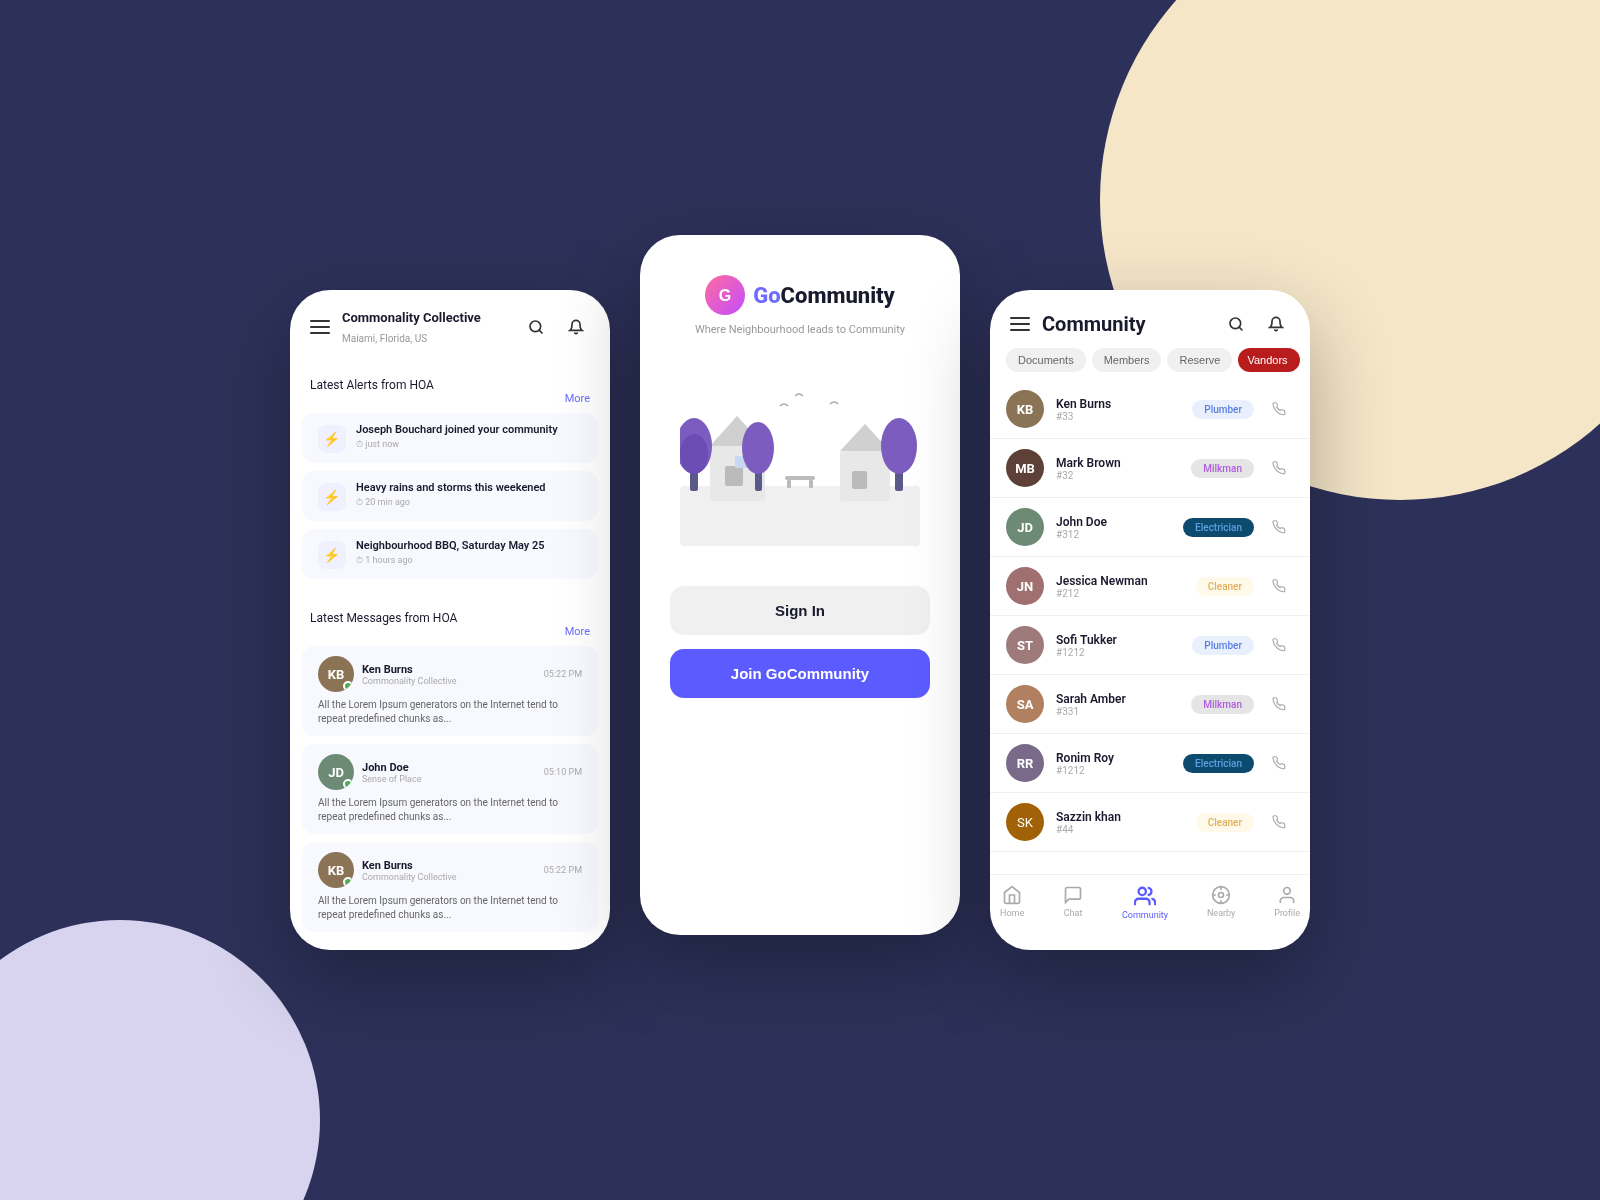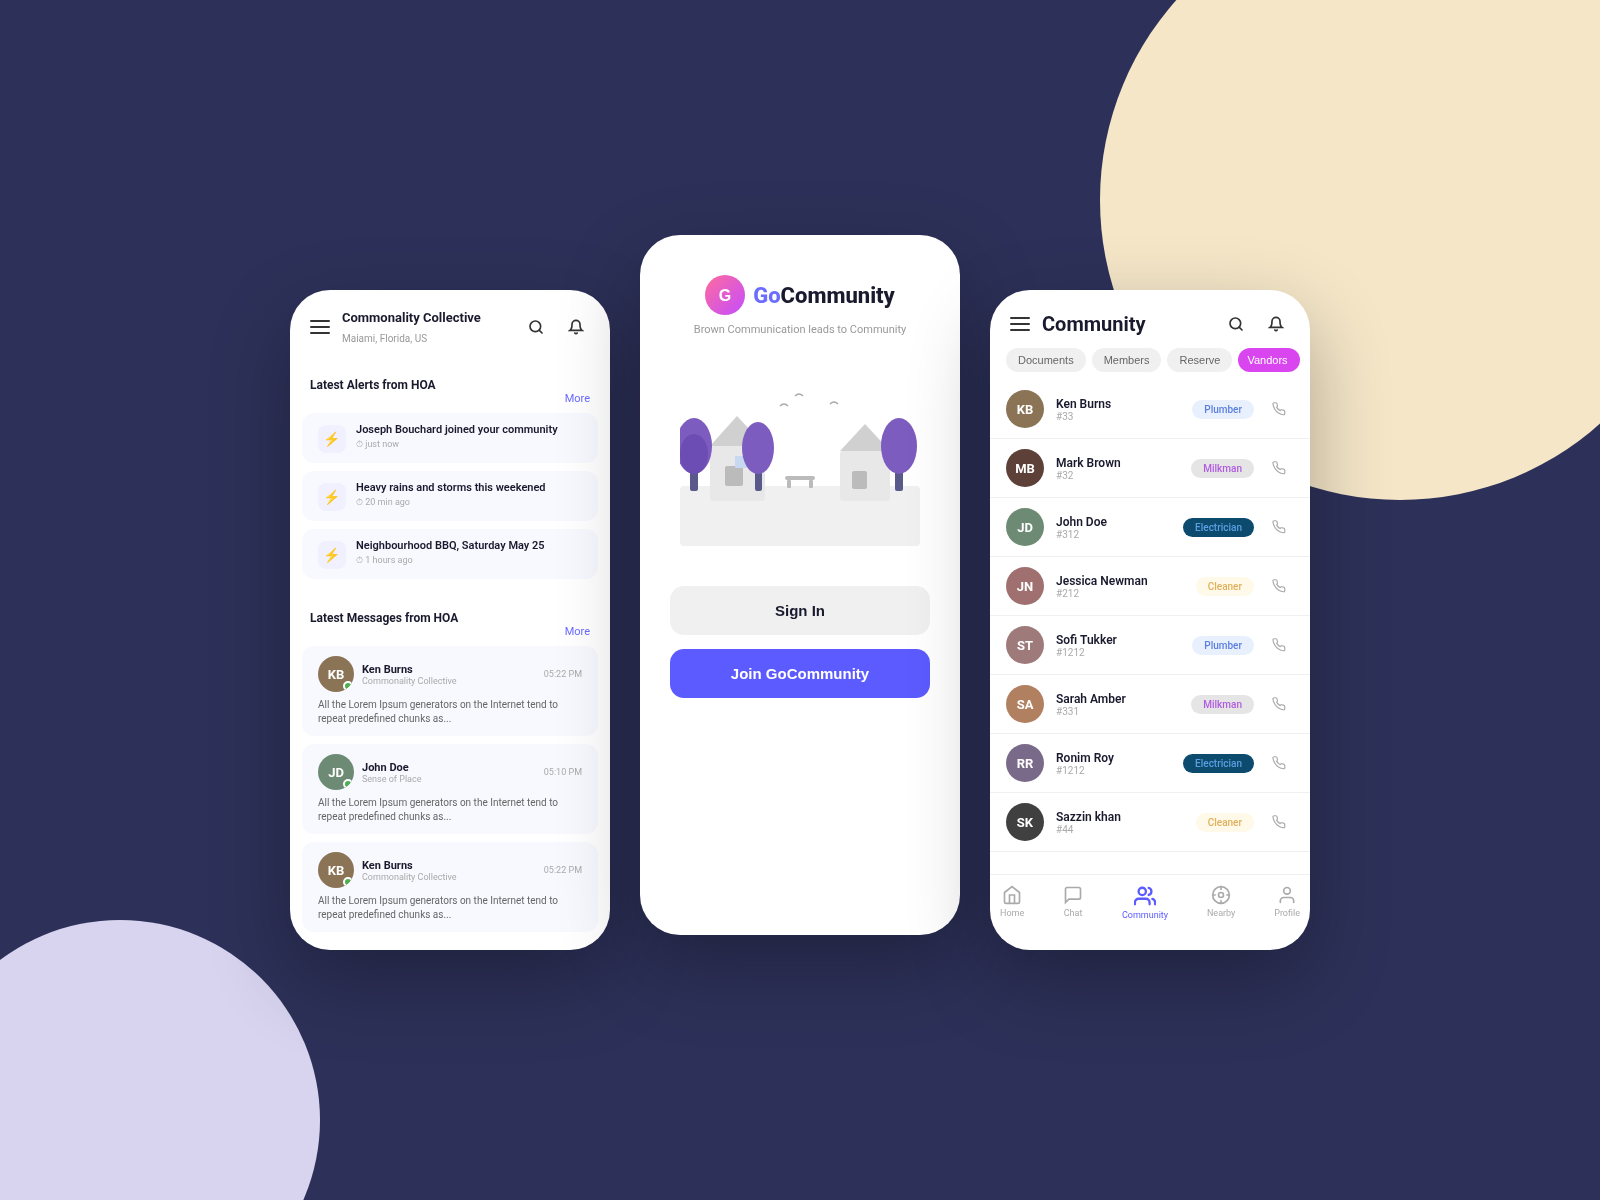--- a/index.html
+++ b/index.html
@@ -127,21 +127,21 @@
     }
 
     .section-header {
       display: flex;
       align-items: center;
       justify-content: space-between;
       padding: 10px 20px 8px;
     }
     .section-title {
       font-size: 12px;
-      font-weight: 700;
+      font-weight: 400;
       color: #1a1a2e;
       text-align: right;
     }
     .more-link {
       font-size: 11px;
       color: #6c6cff;
       cursor: pointer;
       margin-top: 28px;
     }
 
@@ -334,21 +334,21 @@
       padding: 6px 12px;
       border-radius: 20px;
       font-size: 11px;
       font-weight: 500;
       cursor: pointer;
       color: #666;
       background: #f0f0f0;
       border: none;
     }
     .tab.active {
-      background: #d946ef;
+      background: #b91c1c;
       color: white;
       padding-left: 9px;
     }
 
     
     .vendor-list {
       overflow-y: auto;
       flex: 1;
     }
     .vendor-item {
@@ -559,21 +559,21 @@
               <stop offset="100%" style="stop-color:#c44dff"></stop>
             </linearGradient>
           </defs>
           <text x="20" y="26" text-anchor="middle" font-size="16" font-weight="900" fill="white" font-family="Arial">G</text>
         </svg>
         <div style="display:flex; ">
           <span style="font-size:22px; font-weight:800; color:#6c6cff;">Go</span>
           <span style="font-size:22px; font-weight:800; color:#1a1a2e;">Community</span>
         </div>
       </div>
-      <div class="logo-tagline">Brown Communication leads to Community</div>
+      <div class="logo-tagline">Where Neighbourhood leads to Community</div>
 
       <svg class="illustration" viewBox="0 0 240 180">
 
         <rect x="0" y="120" width="240" height="60" fill="#f0f0f0" rx="4"></rect>
 
         <rect x="30" y="80" width="55" height="55" fill="#e8e8e8" rx="3"></rect>
         <polygon points="30,80 57,50 85,80" fill="#d0d0d0"></polygon>
         <rect x="45" y="100" width="18" height="20" fill="#bbb" rx="2"></rect>
         <rect x="55" y="90" width="12" height="12" fill="#c8d8f0" rx="1"></rect>
 
@@ -733,21 +733,21 @@
         </div>
         <div class="vendor-tag tag-electrician">Electrician</div>
         <div class="call-btn">
           <svg width="14" height="14" viewBox="0 0 24 24" fill="none" stroke="#aaa" stroke-width="2" stroke-linecap="round">
               <path d="M22 16.92v3a2 2 0 0 1-2.18 2 19.79 19.79 0 0 1-8.63-3.07A19.5 19.5 0 0 1 4.69 12 19.79 19.79 0 0 1 1.64 3.4 2 2 0 0 1 3.6 1.22h3a2 2 0 0 1 2 1.72c.127.96.361 1.903.7 2.81a2 2 0 0 1-.45 2.11L7.91 8.76a16 16 0 0 0 6 6l.95-.95a2 2 0 0 1 2.11-.45c.907.339 1.85.573 2.81.7a2 2 0 0 1 1.72 2.03z"></path>
             </svg>
         </div>
       </div>
 
       <div class="vendor-item">
-        <div class="vendor-avatar" style="background:#404040; display:flex; align-items:center; justify-content:center; color:white; font-size:13px; font-weight:700;">SK</div>
+        <div class="vendor-avatar" style="background:#a16207; display:flex; align-items:center; justify-content:center; color:white; font-size:13px; font-weight:400;">SK</div>
         <div class="vendor-info">
           <div class="vendor-name">Sazzin khan</div>
           <div class="vendor-id">#44</div>
         </div>
         <div class="vendor-tag tag-cleaner">Cleaner</div>
         <div class="call-btn">
           <svg width="14" height="14" viewBox="0 0 24 24" fill="none" stroke="#aaa" stroke-width="2" stroke-linecap="round">
               <path d="M22 16.92v3a2 2 0 0 1-2.18 2 19.79 19.79 0 0 1-8.63-3.07A19.5 19.5 0 0 1 4.69 12 19.79 19.79 0 0 1 1.64 3.4 2 2 0 0 1 3.6 1.22h3a2 2 0 0 1 2 1.72c.127.96.361 1.903.7 2.81a2 2 0 0 1-.45 2.11L7.91 8.76a16 16 0 0 0 6 6l.95-.95a2 2 0 0 1 2.11-.45c.907.339 1.85.573 2.81.7a2 2 0 0 1 1.72 2.03z"></path>
             </svg>
         </div>

